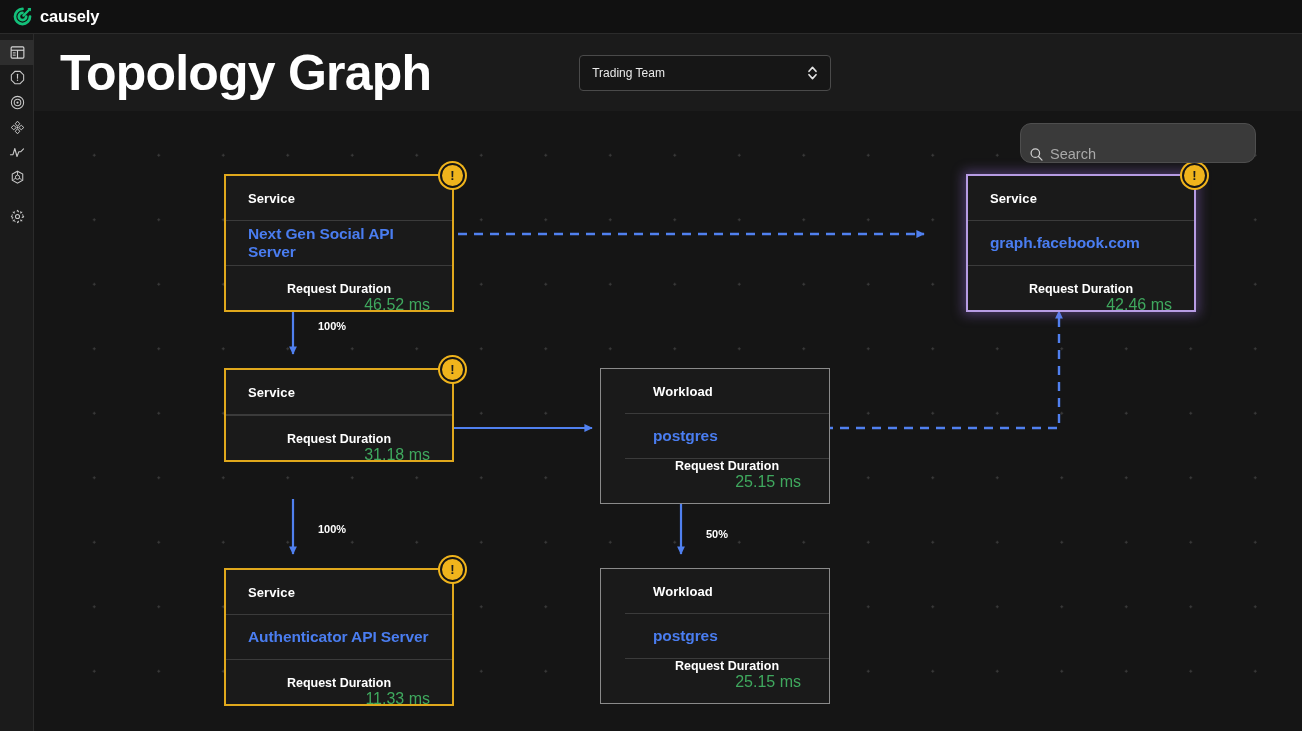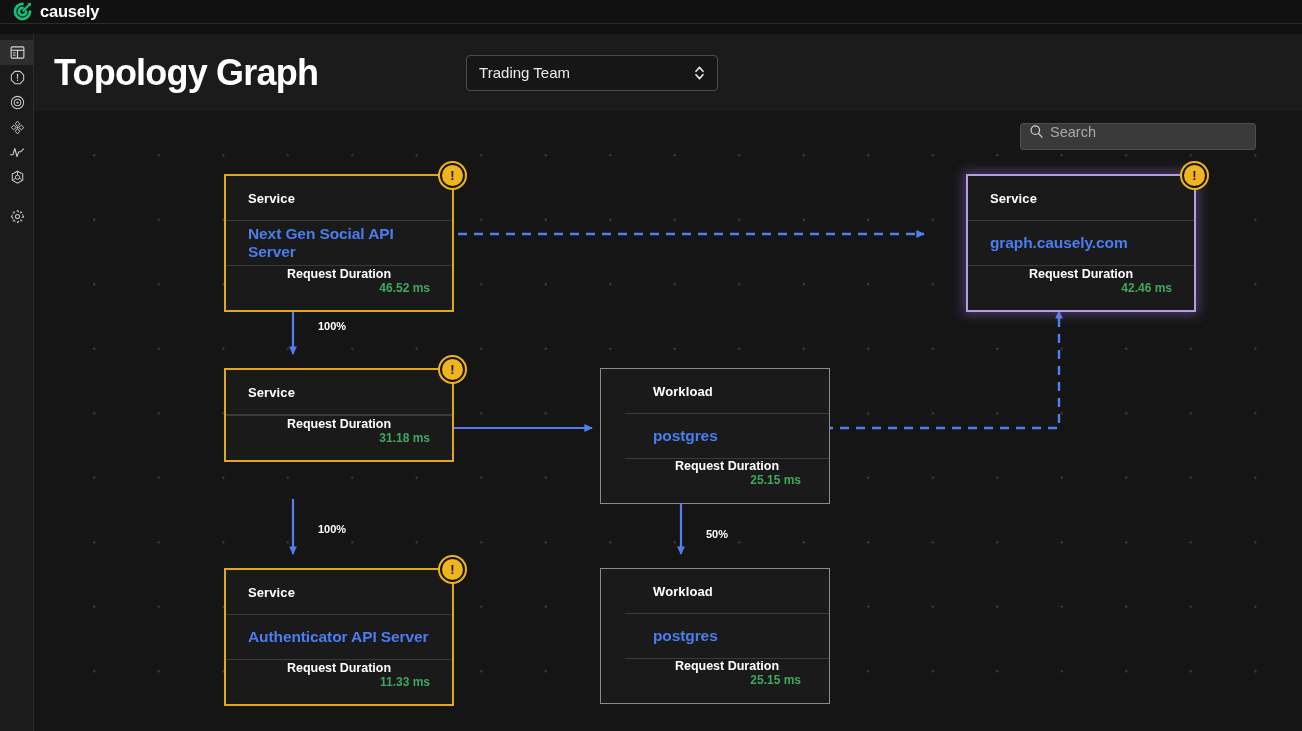--- a/index.html
+++ b/index.html
@@ -7,21 +7,21 @@
   html, body {
     width: 1302px; height: 731px;
     background: #111111;
     font-family: "Liberation Sans", sans-serif;
     overflow: hidden;
   }
 
   
   .topbar {
     position: absolute; left: 0; top: 0;
-    width: 1302px; height: 24px;
+    width: 1302px; height: 34px;
     background: #111111;
     border-bottom: 1px solid #2b2b2b;
     display: flex; align-items: center;
   }
   .brand { display: flex; align-items: center; gap: 7px; padding-left: 12px; }
   .brand-logo { width: 21px; height: 21px; position: relative; }
   .brand-name {
     color: #ffffff; font-size: 16.5px; font-weight: 700;
     letter-spacing: -0.2px;
   }
@@ -45,38 +45,38 @@
 
   
   .header {
     position: absolute; left: 34px; top: 34px;
     width: 1268px; height: 77px;
     background: #1b1b1b;
     display: flex; align-items: center;
   }
   .page-title {
     color: #ffffff;
-    font-size: 36px;
+    font-size: 50px;
     font-weight: 700;
     letter-spacing: -0.8px;
-    margin-left: 20px;
+    margin-left: 26px;
     line-height: 1;
   }
   .team-select {
     margin-left: 148px;
     width: 252px; height: 36px;
     background: #161616;
     border: 1px solid #4a4a4a;
     border-radius: 4px;
     display: flex; align-items: center;
     padding: 0 12px;
     cursor: pointer;
   }
   .team-select-label {
-    color: #eaeaea; font-size: 15px; flex: 1;
+    color: #eaeaea; font-size: 12px; flex: 1;
   }
   .stepper-icon { width: 11px; height: 18px; }
 
   
   .canvas {
     position: absolute; left: 34px; top: 111px;
     width: 1268px; height: 620px;
     background-color: #151515;
     background-image: radial-gradient(#3a3a3a 1.1px, transparent 1.2px);
     background-size: 64.5px 64.5px;
@@ -85,25 +85,25 @@
   }
   .edge-layer {
     position: absolute; left: 0; top: 0;
     width: 1268px; height: 620px;
     pointer-events: none;
   }
 
   
   .search-box {
     position: absolute; left: 986px; top: 12px;
-    width: 236px; height: 27px;
+    width: 236px; height: 40px;
     background: #3a3a3a;
     border: 1px solid #4e4e4e;
-    border-radius: 3px;
-    display: flex; align-items: flex-start;
+    border-radius: 11px;
+    display: flex; align-items: flex-end;
     padding: 0 8px;
     z-index: 8;
   }
   .search-icon { width: 15px; height: 15px; margin-right: 6px; flex: none; }
   .search-input {
     flex: 1; background: transparent; border: none; outline: none;
     color: #e8e8e8; font-size: 14.5px;
     font-family: "Liberation Sans", sans-serif;
   }
   .search-input::placeholder { color: #a9a9a9; }
@@ -117,39 +117,39 @@
   }
   .node-svc { border: 2px solid #e0a81c; }
   .node-wl  { border: 1px solid #8a8a8a; padding-left: 24px; }
   .node-sel {
     border: 2px solid #b79ce4;
     box-shadow: 0 0 11px 3px rgba(150,110,220,0.40);
   }
   .node-row {
     height: 44px;
     display: flex; align-items: center;
-    padding: 1px 22px;
+    padding: 16px 22px;
   }
   .node-row.kind { height: 44px; }
   .node-row.title { height: 44px; }
   .node-row.metric { height: 44px; justify-content: flex-start; flex-direction: column; }
   .node-divider { height: 1px; background: #3b3b3b; }
   .node-kind {
     color: #ffffff; font-size: 13px; font-weight: 700;
     letter-spacing: 0.1px;
   }
   .node-title {
     color: #4a7df0; font-size: 15.5px; font-weight: 700;
     letter-spacing: -0.1px; cursor: pointer;
   }
   .metric-label {
     color: #ffffff; font-size: 12.5px; font-weight: 700;
   }
   .metric-value {
-    color: #3fa85e; font-size: 12px; font-weight: 700;
+    color: #3fa85e; font-size: 16px; font-weight: 400;
     margin-left: auto;
   }
   .node-wl .node-row { padding: 0 28px; }
   .node-wl .metric-value { margin-left: auto; text-align: right; }
 
   
   .badge {
     position: absolute; right: -13px; top: -13px;
     width: 25px; height: 25px;
     border-radius: 50%;
@@ -344,21 +344,21 @@
 
   <div class="node node-sel" style="left:932px; top:63px;">
     <div class="badge">
       <span class="badge-mark">!</span>
     </div>
     <div class="node-row kind">
       <span class="node-kind">Service</span>
     </div>
     <div class="node-divider"></div>
     <div class="node-row title">
-      <span class="node-title">graph.causely.com</span>
+      <span class="node-title">graph.facebook.com</span>
     </div>
     <div class="node-divider"></div>
     <div class="node-row metric">
       <span class="metric-label">Request Duration</span>
       <span class="metric-value">42.46 ms</span>
     </div>
   </div>
 
   <div class="node node-svc" style="left:190px; top:257px;">
     <div class="badge">

